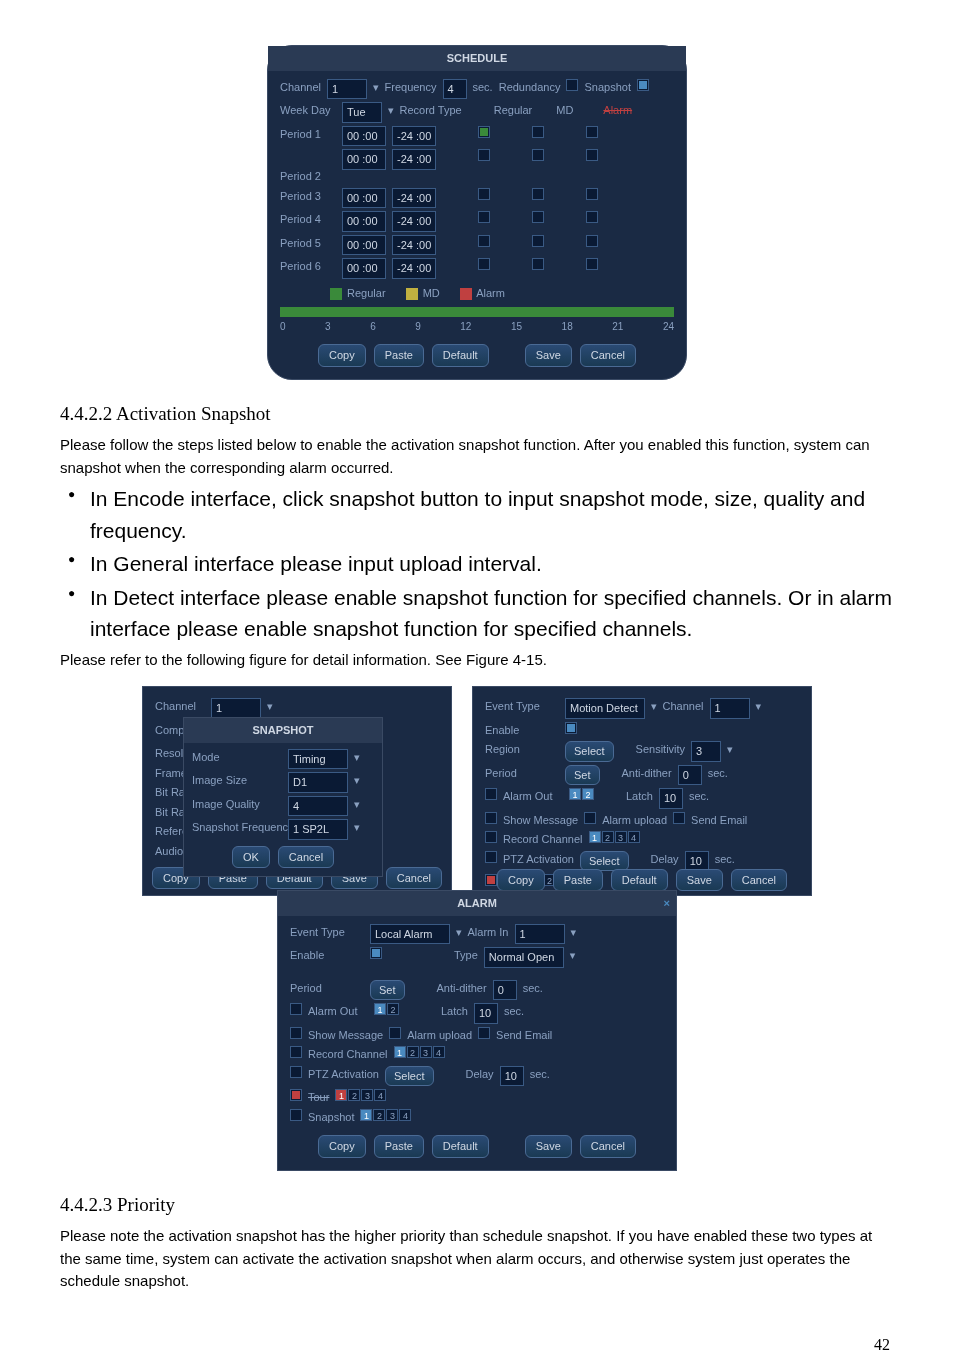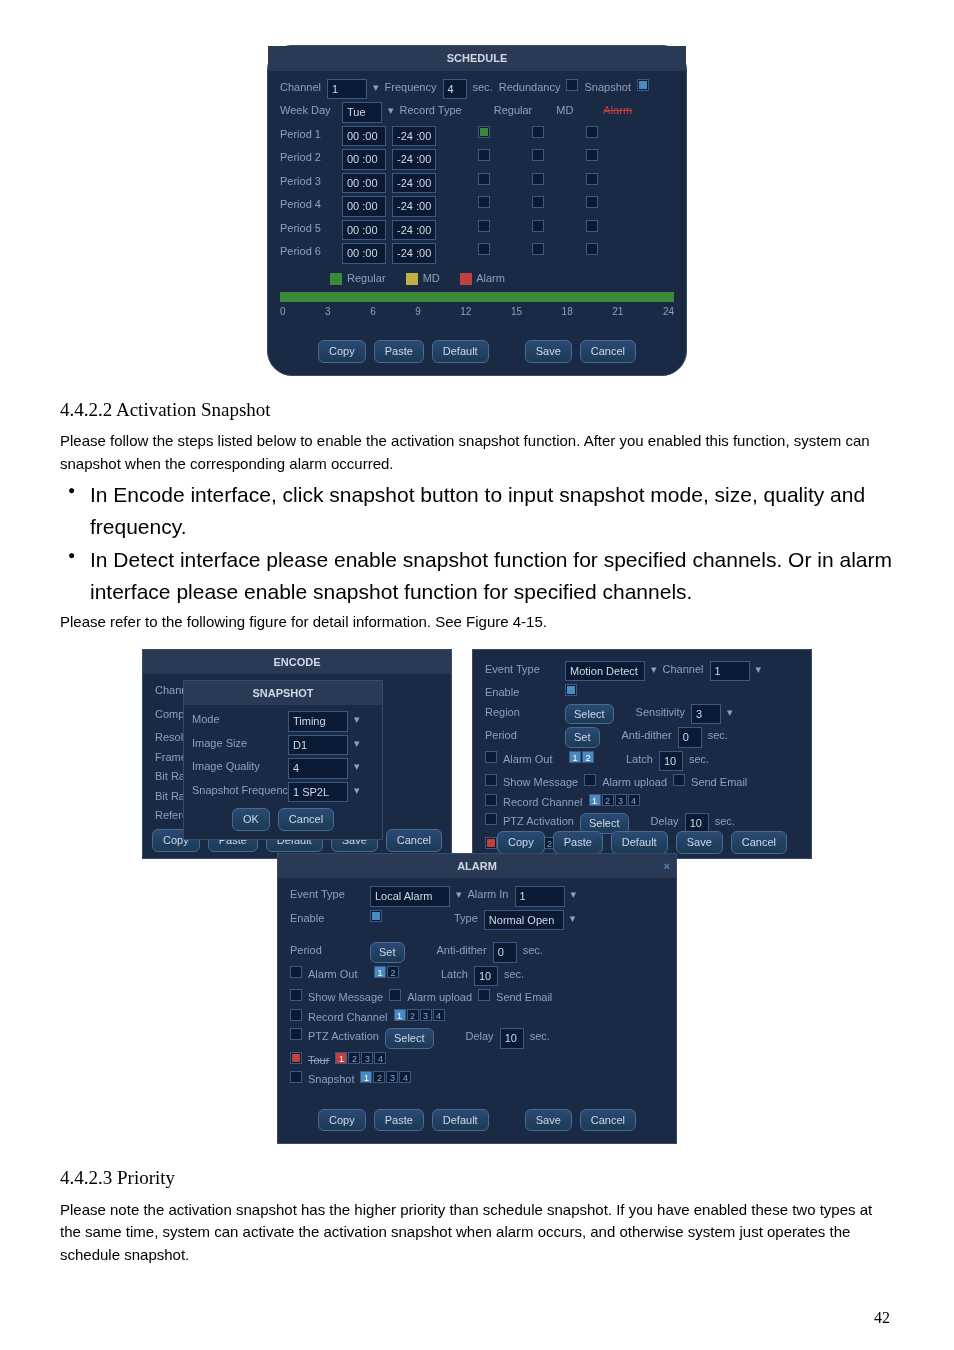--- a/index.html
+++ b/index.html
@@ -59,21 +59,21 @@
   .cb-green { background:#3a8a3a; }
   .cb-yellow { background:#c0b040; }
   .cb-red { background:#c04040; }
   .timeline-bar {
     background:#3a8a3a;
     height:10px;
     position:relative;
     margin:6px 0 2px 0;
   }
   .timeline-ticks { display:flex; justify-content:space-between; color:#8aa0c0; font-size:10px; margin-bottom:8px;}
-  .btn-row { display:flex; gap:8px; justify-content:center; margin-top:21px;}
+  .btn-row { display:flex; gap:8px; justify-content:center; margin-top:10px;}
   .small-num-box { display:inline-flex; gap:1px; }
   .small-num-box span { display:inline-block; width:12px; height:12px; border:1px solid #3a5a84; background:#0a1a34; color:#8aa0c0; font-size:9px; text-align:center; line-height:12px;}
   .small-num-box span.on { background:#4a8ac0; color:#fff;}
   .figure-caption { font-family: Arial, Helvetica, sans-serif; font-size:15px; margin-top:8px;}
   .section-heading { font-family: "Times New Roman", serif; font-size:19px; margin: 8px 0 6px 0; }
   .body-text { font-family: Arial, Helvetica, sans-serif; font-size:15px; line-height:1.5; margin-bottom:4px;}
   ul.bullets { list-style:none; padding-left:0; margin:4px 0;}
   ul.bullets li { font-family: Arial, Helvetica, sans-serif; font-size:21px; line-height:1.5; padding-left:30px; position:relative; margin:2px 0;}
   ul.bullets li::before { content:"●"; position:absolute; left:8px; font-size:12px; top:2px;}
   .triple-panel { display:flex; flex-direction:column; align-items:center; gap:0; }
@@ -128,21 +128,21 @@
           <span class="ui-input" style="width:44px;">00 :00</span>
           <span class="ui-input" style="width:44px;">-24 :00</span>
           <span style="width:30px;"></span>
           <span class="ui-check on green"></span>
           <span style="width:30px;"></span>
           <span class="ui-check"></span>
           <span style="width:30px;"></span>
           <span class="ui-check"></span>
         </div>
         <div class="ui-row">
-          <span class="ui-label" style="width:56px;">Period 2</span>
+          <span class="ui-label" style="width:56px;margin-top:19px;">Period 2</span>
           <span class="ui-input" style="width:44px;">00 :00</span>
           <span class="ui-input" style="width:44px;">-24 :00</span>
           <span style="width:30px;"></span>
           <span class="ui-check "></span>
           <span style="width:30px;"></span>
           <span class="ui-check"></span>
           <span style="width:30px;"></span>
           <span class="ui-check"></span>
         </div>
         <div class="ui-row">
@@ -215,31 +215,31 @@
       <span class="ui-btn">Save</span>
       <span class="ui-btn">Cancel</span>
     </div>
   </div>
 </div>
 
 <div class="section-heading">4.4.2.2 Activation Snapshot</div>
 <p class="body-text">Please follow the steps listed below to enable the activation snapshot function. After you enabled this function, system can snapshot when the corresponding alarm occurred.</p>
 <ul class="bullets" id="bullets-4422">
     <li>In Encode interface, click snapshot button to input snapshot mode, size, quality and frequency.</li>
+    <li>In General interface please input upload interval.</li>
     <li>In Detect interface please enable snapshot function for specified channels. Or in alarm interface please enable snapshot function for specified channels.</li>
   </ul>
 <p class="body-text">Please refer to the following figure for detail information. See Figure 4-15.</p>
 
 <div class="figure-block">
   <div class="triple-panel">
     <div class="panel-row-top">
 
       <div class="encode-wrap">
         <div class="ui-window" style="width:310px; height:210px; position:relative;">
-          <div class="ui-title">ENCODE</div>
           <div class="ui-row">
               <span class="ui-label" style="width:50px;">Channel</span>
               <span class="ui-input" style="width:50px;">1</span>
               <span style="color:#8aa0c0;">▾</span>
             </div>
           <div class="ui-row">
               <span class="ui-label" style="width:50px;">Compression</span>
               <span class="ui-input" style="width:50px;">H 264</span>
               <span style="color:#8aa0c0;">▾</span>
               <span class="ui-input" style="width:80px;">Extra Stream1</span>

